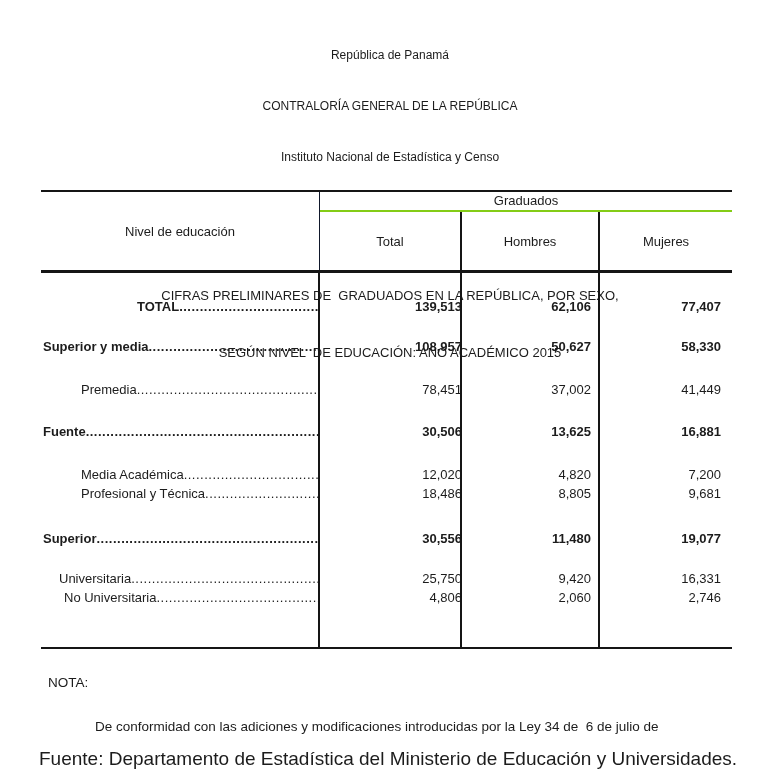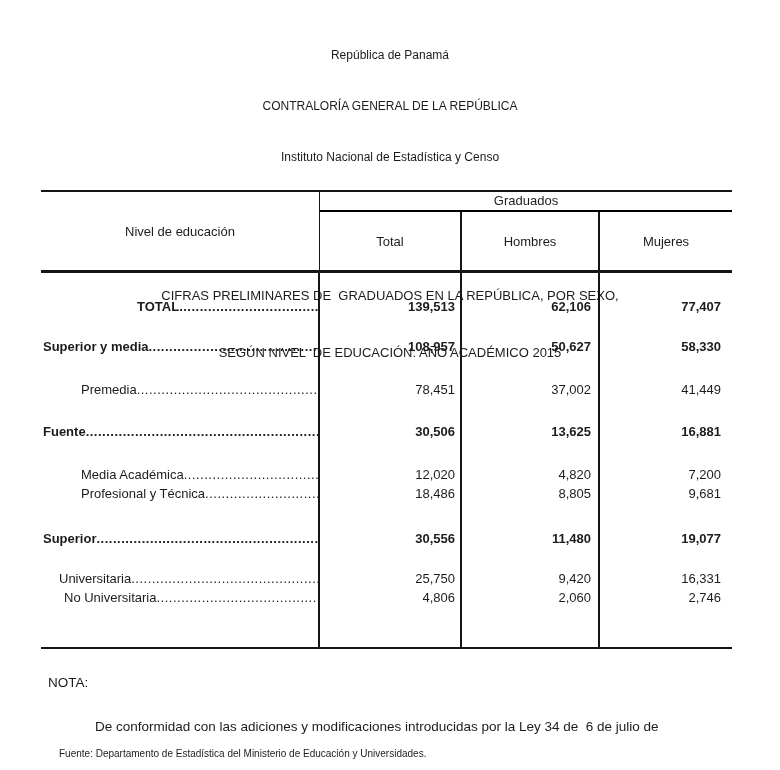--- a/index.html
+++ b/index.html
@@ -58,21 +58,21 @@
     display: flex;
     align-items: center;
     justify-content: center;
     height: 78px;
   }
   .th-right { width: 412px; }
   .th-group {
     height: 20px;
     line-height: 18px;
     box-sizing: border-box;
-    border-bottom: 2px solid #000000;
+    border-bottom: 2px solid #84cc16;
     text-align: center;
   }
   .th-subs { display: flex; height: 58px; }
   .th-sub {
     box-sizing: border-box;
     display: flex;
     align-items: center;
     justify-content: center;
   }
   .th-sub.c-total   { width: 142px; border-right: 2px solid #151515; }
@@ -118,21 +118,21 @@
     letter-spacing: 0.5px;
   }
   .row .ind-total { padding-left: 96px; }
   .row .ind-sub   { padding-left: 40px; }
   .row .ind-u1    { padding-left: 18px; }
   .row .ind-u2    { padding-left: 23px; }
   .cell.num {
     text-align: right;
     white-space: nowrap;
   }
-  .cell.n-total   { width: 142px; padding-right: 7px;  }
+  .cell.n-total   { width: 142px;  }
   .cell.n-hombres { width: 138px; padding-right: 9px;  }
   .cell.n-mujeres { width: 132px; padding-right: 11px; }
 
   .sp21 { height: 21px; }
   .sp23 { height: 23px; }
   .sp24 { height: 24px; }
   .sp26 { height: 26px; }
 
   
   .note {
@@ -142,23 +142,22 @@
     width: 700px;
     font-size: 13.5px;
     line-height: 22px;
   }
   .note-label { position: absolute; left: 8px; top: 0; }
   .note-lines { padding-left: 55px; white-space: pre; }
   .source-line {
     position: absolute;
     left: 39px;
     top: 748px;
-    font-size: 10px;
+    font-size: 19px;
     white-space: pre;
-    margin-left: 20px;
   }
 </style>
 </head>
 <body>
 
 <div class="page">
 
   <div class="org-header">
     <div>República de Panamá</div>
     <div>CONTRALORÍA GENERAL DE LA REPÚBLICA</div>

